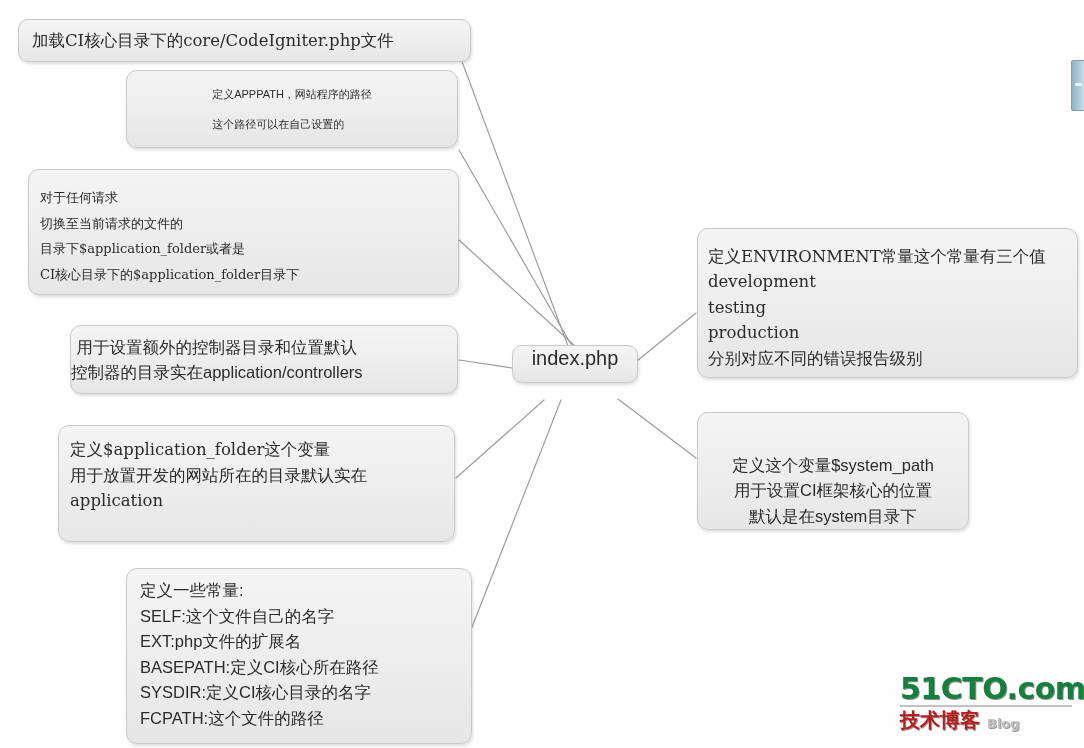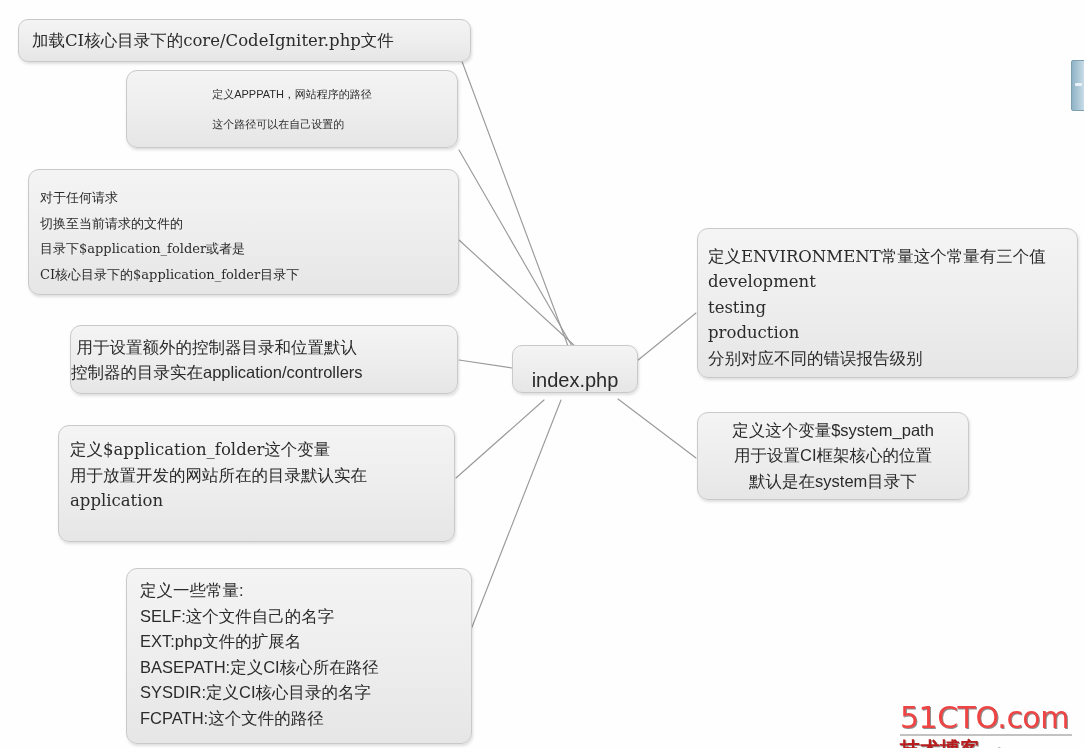--- a/index.html
+++ b/index.html
@@ -90,54 +90,53 @@
 
   #node-environment {
     left: 697px; top: 228px; width: 381px; height: 150px;
     display: flex; align-items: center;
   }
   #node-environment .txt {
     font-size: 16.5px; line-height: 25.5px; padding-left: 10px; padding-top: 9px;
   }
 
   #node-systempath {
-    left: 697px; top: 412px; width: 272px; height: 88px;
-    display: flex; align-items: center; justify-content: center;
+    left: 697px; top: 412px; width: 272px; height: 118px;
+    display: flex; align-items: flex-end; justify-content: center;
   }
   #node-systempath .txt {
     font-size: 16.5px; line-height: 25.5px; text-align: center;
   }
 
   #node-center {
-    left: 512px; top: 345px; width: 126px; height: 48px;
+    left: 512px; top: 345px; width: 126px; height: 38px;
     border-radius: 10px;
-    display: flex; align-items: flex-end; justify-content: center;
+    display: flex; align-items: flex-start; justify-content: center;
     z-index: 4;
   }
   #node-center .txt {
     font-size: 20px; line-height: 24px;
   }
 
   
   #watermark {
     position: absolute;
     left: 900px; top: 674px;
     width: 172px; height: 64px;
     z-index: 5;
     user-select: none;
   }
   #watermark .wm-top {
     font-family: "DejaVu Sans", sans-serif;
-    font-weight: normal;
+    font-weight: bold;
     font-size: 30px;
     line-height: 30px;
     letter-spacing: -0.5px;
-    color: #ef4444;
+    color: #15803d;
     text-shadow: 1px 1px 0 #8f8f8f;
-    margin-top: 29px;
   }
   #watermark .wm-rule {
     height: 2px;
     background: #c2c2c2;
     margin: 1px 0 2px 0;
   }
   #watermark .wm-bot {
     display: flex; align-items: flex-end; gap: 7px;
   }
   #watermark .wm-cn {

